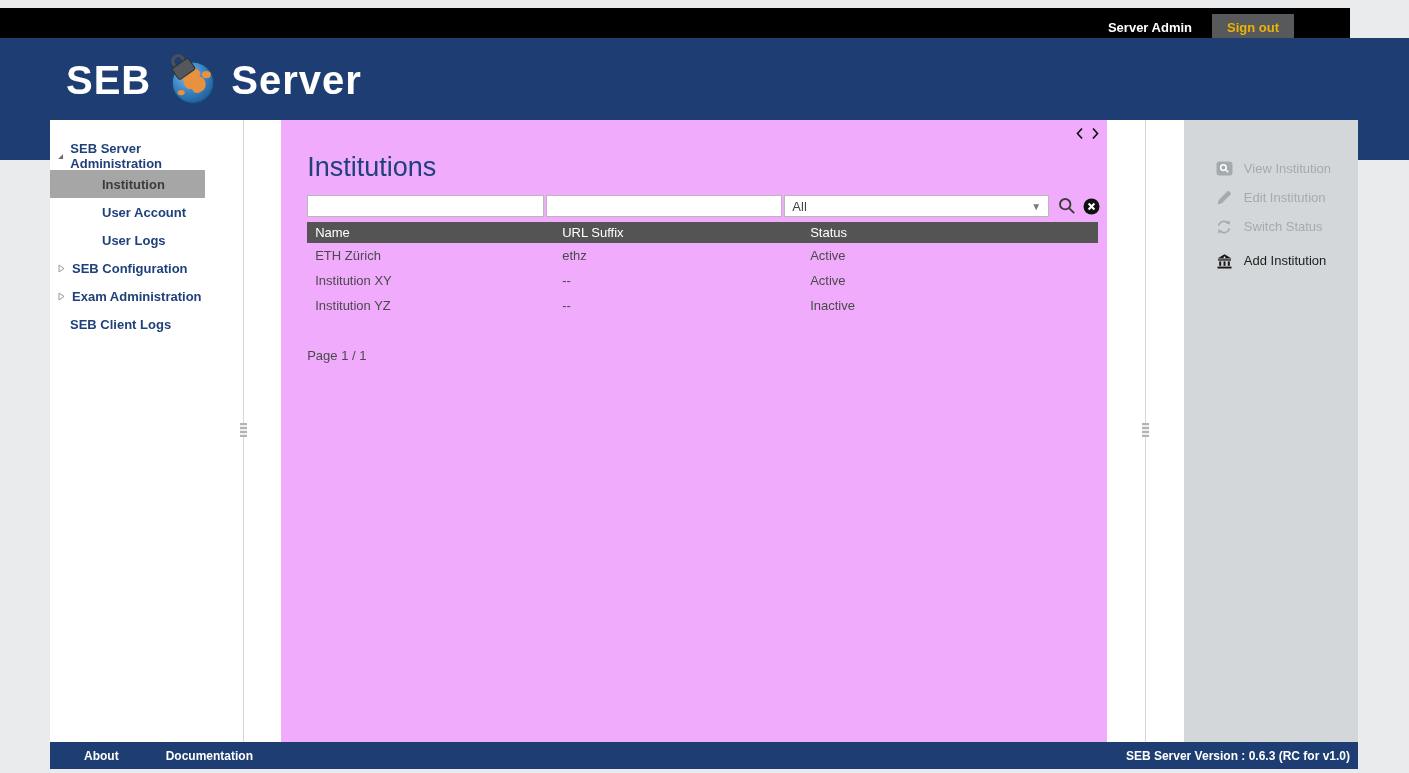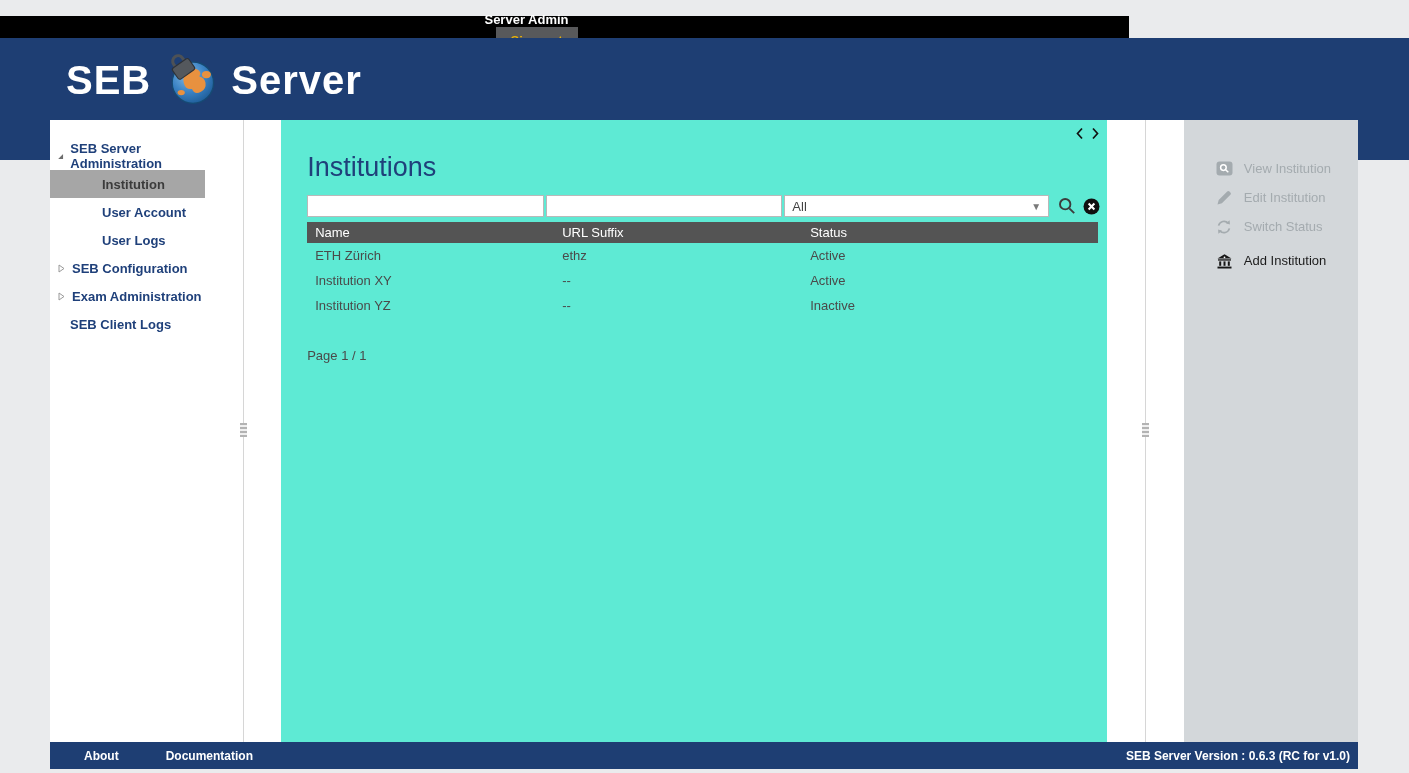--- a/index.html
+++ b/index.html
@@ -5,24 +5,23 @@
   * { box-sizing: border-box; }
   html,body { margin:0; padding:0; }
   body {
     width:1409px; height:773px; position:relative; overflow:hidden;
     background:#eaebed;
     font-family:"Liberation Sans", sans-serif;
   }
 
   
   .topbar {
-    position:absolute; left:0; top:16px; width:1129px; height:38px;
+    position:absolute; left:0; top:8px; width:1350px; height:38px;
     background:#000; display:flex; align-items:center; justify-content:flex-end;
     padding-right:56px;
-    flex-direction:column;
   }
   .topbar-user { color:#fff; font-size:13px; font-weight:bold; margin-right:20px; }
   .signout-btn {
     background:#58595b; color:#eab308; font-size:13px; font-weight:bold;
     border:none; padding:6px 15px; cursor:pointer;
     font-family:"Liberation Sans", sans-serif;
   }
 
   
   .bluebar {
@@ -55,21 +54,21 @@
   .sidenav li.selected { background:#a6a6a6; color:#3b3b3b; }
 
   .vdivider { width:1px; background:#d6d6d6; position:relative; }
   .grip {
     position:absolute; top:303px; left:-3px; width:7px; height:14px;
     background:repeating-linear-gradient(to bottom,#b3b3b3 0 2px,#efefef 2px 4px);
     cursor:col-resize;
   }
 
   
-  .main { flex:1; position:relative; background:#5eead4; }
+  .main { flex:1; position:relative; background:#f0abfc; }
   .collapse-controls {
     position:absolute; top:7px; right:7px; display:flex; gap:7px; align-items:center;
   }
   .collapse-controls svg { cursor:pointer; }
   .main-inner { padding:10px 0 0 26px; }
   h1.page-title {
     margin:22px 0 0 0; font-size:27px; font-weight:400; color:#1f407a; line-height:30px;
   }
   .filter-row { margin-top:13px; display:flex; align-items:center; width:800px; }
   .filter-input {

